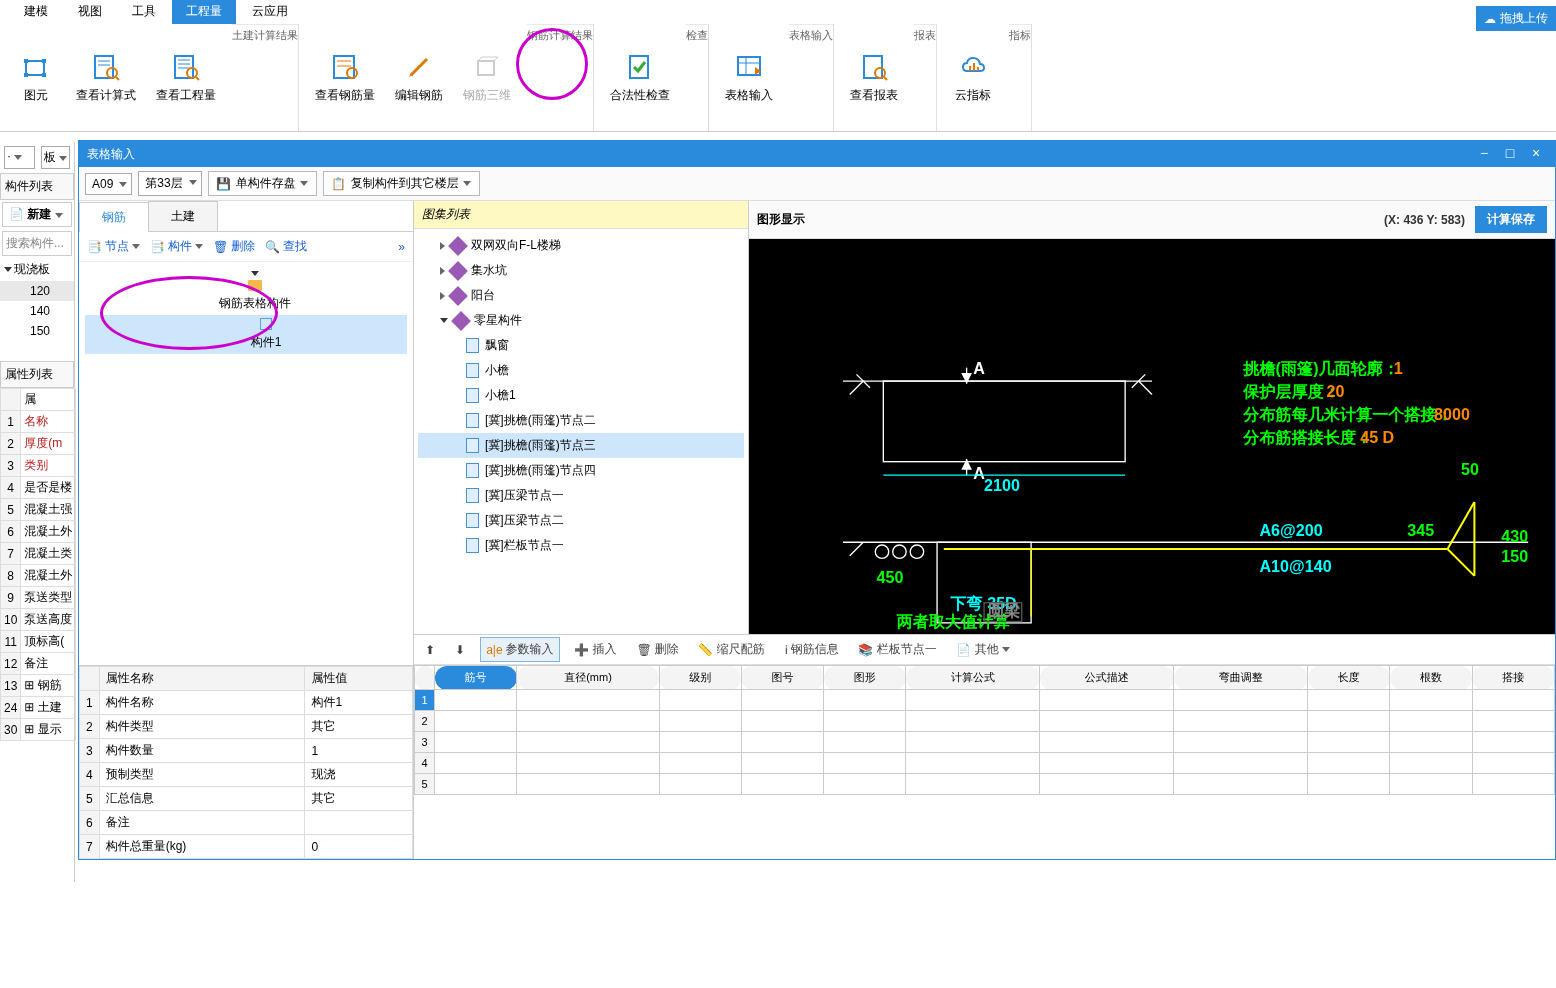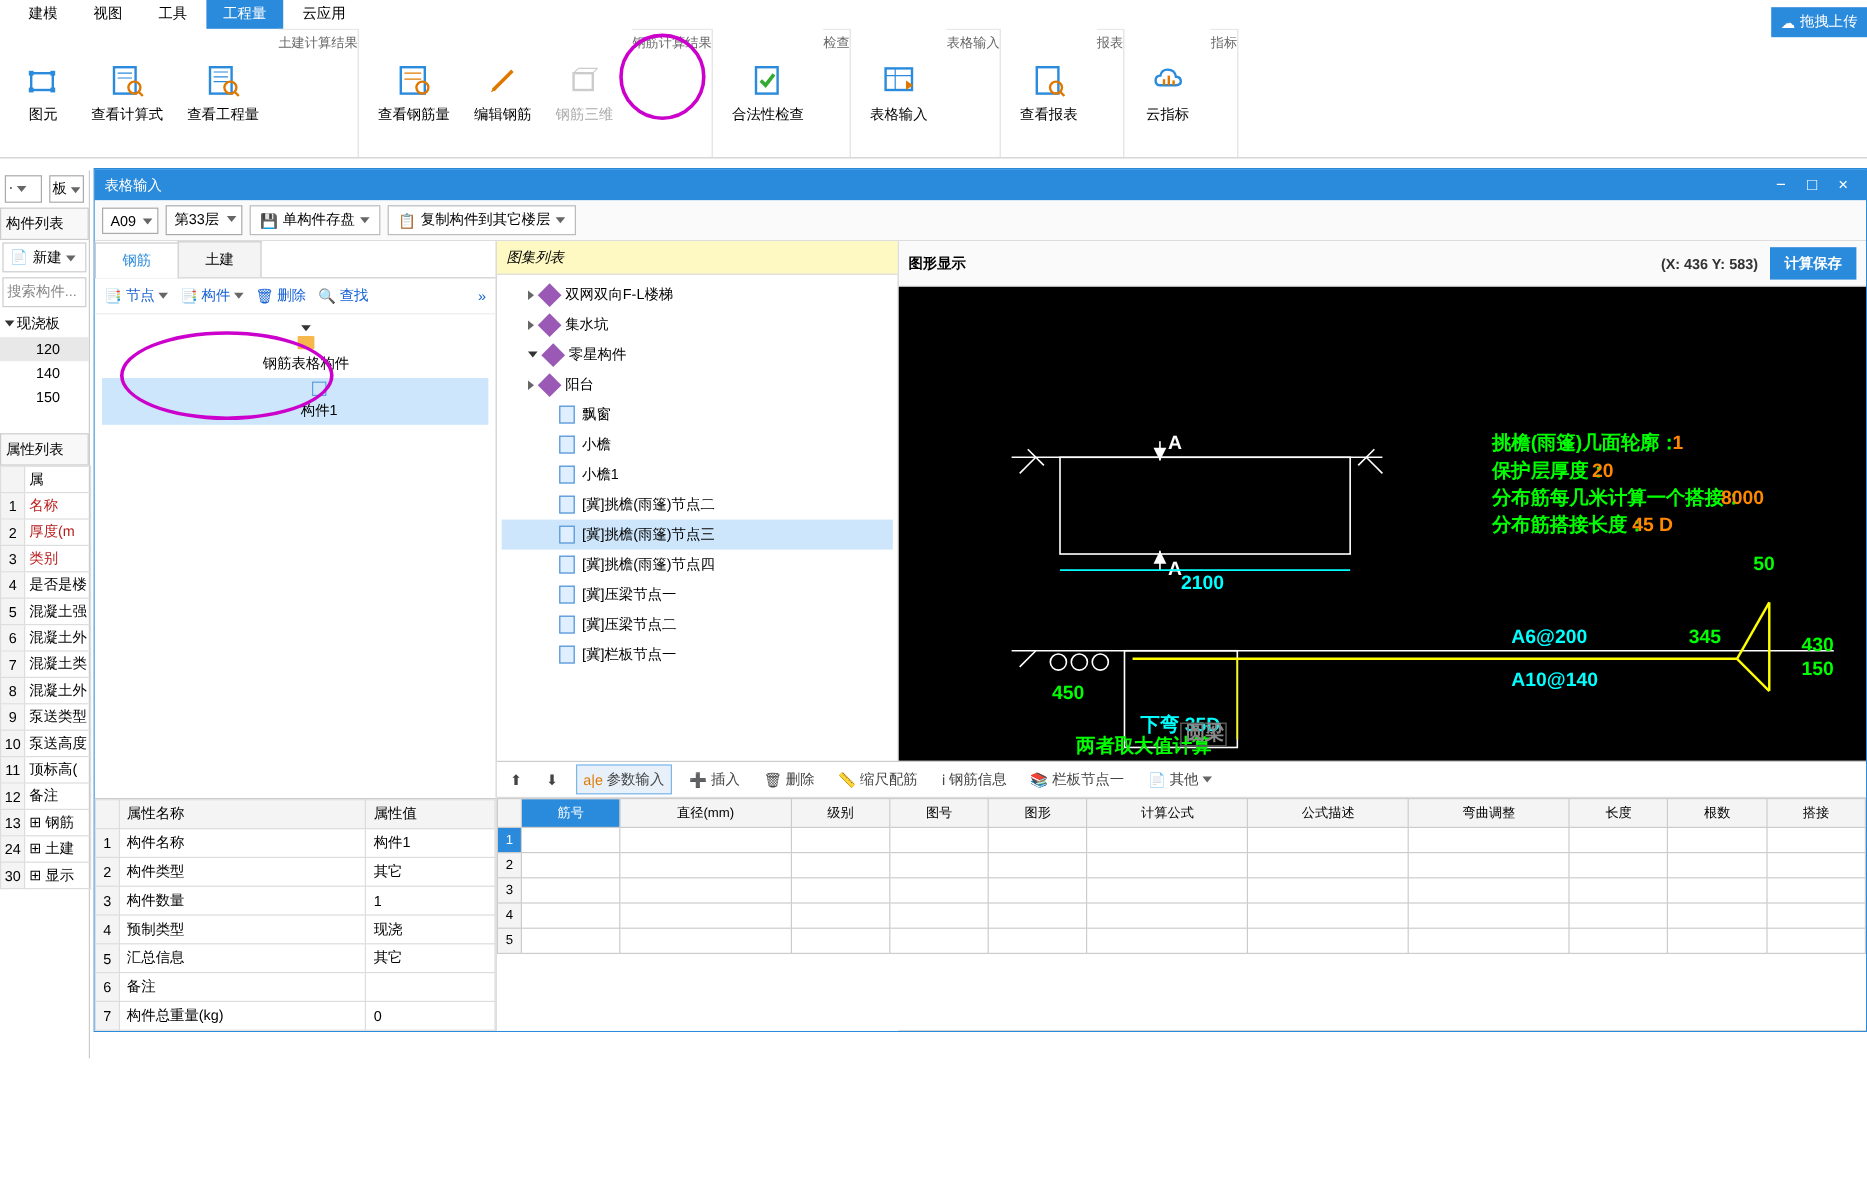--- a/index.html
+++ b/index.html
@@ -19,21 +19,21 @@
 .ribbon-group-label { text-align: center; font-size: 11px; color: #666; padding: 3px 0; border-top: 1px solid #e8e8e8; }
 
 
 .highlight-circle { position: absolute; border: 3px solid #cc00cc; border-radius: 50%; pointer-events: none; z-index: 50; }
 
 
 .left-narrow { position: absolute; left: 0; top: 142px; width: 75px; height: 740px; border-right: 1px solid #ccc; display: flex; flex-direction: column; }
 .left-select { border: 1px solid #aaa; margin: 2px; padding: 2px; }
 .left-select-row { display: flex; gap: 2px; padding: 2px; }
 .left-panel-title { background: #f8f8f8; border: 1px solid #ccc; padding: 4px; font-weight: normal; }
-.left-new-btn { border: 1px solid #ccc; padding: 3px 6px; margin: 2px; cursor: pointer; }
+.left-new-btn { border: 1px solid #ccc; padding: 3px 6px; margin: 2px; cursor: pointer; font-weight: bold; }
 .left-search { border: 1px solid #ccc; padding: 3px; margin: 2px; color: #888; }
 .left-tree-row { padding: 3px 4px; cursor: pointer; display: flex; align-items: center; gap: 2px; }
 .left-tree-row.sel { background: #e8e8e8; }
 .left-prop-title { background: #f8f8f8; border: 1px solid #ccc; padding: 4px; margin-top: 20px; }
 .left-prop-table { width: 100%; border-collapse: collapse; font-size: 11px; }
 .left-prop-table td { border: 1px solid #ddd; padding: 2px 3px; white-space: nowrap; overflow: hidden; }
 .left-prop-table .rownum { background: #f4f4f4; text-align: center; width: 16px; }
 .left-prop-table .blue { color: #b91c1c; }
 
 
@@ -92,21 +92,21 @@
 .drawing svg { width: 100%; height: 100%; }
 
 
 .mod-bottom { height: 225px; border-top: 1px solid #ccc; position: absolute; bottom: 0; left: 335px; right: 0; background: #fff; display: flex; flex-direction: column; }
 .mod-bottom-bar { height: 30px; display: flex; align-items: center; gap: 10px; padding: 0 6px; border-bottom: 1px solid #ddd; }
 .mod-bottom-bar .bbtn { color: #444; cursor: pointer; display: flex; align-items: center; gap: 3px; padding: 3px 5px; }
 .mod-bottom-bar .bbtn.active { background: #e8f1fa; border: 1px solid #7ab7e8; }
 .mod-bottom-table { flex: 1; overflow: auto; }
 .mod-bottom-table table { border-collapse: collapse; width: 100%; }
 .mod-bottom-table th, .mod-bottom-table td { border: 1px solid #ccc; padding: 4px 6px; text-align: center; font-size: 11px; }
-.mod-bottom-table th { background: #f4f4f4; font-weight: normal; }
+.mod-bottom-table th { background: #f4f4f4; font-weight: normal; border-radius: 12px; }
 .mod-bottom-table th.sel { background: #2a8adb; color: #fff; }
 .mod-bottom-table .rownum { background: #f4f4f4; width: 20px; }
 .mod-bottom-table .rownum.sel { background: #2a8adb; color: #fff; }
 
 
 .top-right-btn { position: absolute; right: 0; top: 6px; background: #2a8adb; color: #fff; padding: 4px 8px; display: flex; align-items: center; gap: 4px; }
 
 .tri { width: 0; height: 0; border-left: 4px solid transparent; border-right: 4px solid transparent; border-top: 5px solid #666; display: inline-block; }
 .tri-r { width: 0; height: 0; border-top: 4px solid transparent; border-bottom: 4px solid transparent; border-left: 5px solid #666; display: inline-block; }
 .tri-d { width: 0; height: 0; border-left: 4px solid transparent; border-right: 4px solid transparent; border-top: 5px solid #333; display: inline-block; }
@@ -461,28 +461,28 @@
             <span class="tri-r"></span> 
             <span class="purple-icon"></span> 
             <span>双网双向F-L楼梯</span>
           </div>
           <div class="mid-row mid-ind1">
             <span class="tri-r"></span> 
             <span class="purple-icon"></span> 
             <span>集水坑</span>
           </div>
           <div class="mid-row mid-ind1">
+            <span class="tri-r"></span> 
+            <span class="purple-icon"></span> 
+            <span>阳台</span>
+          </div>
+          <div class="mid-row mid-ind1">
             <span class="tri-d"></span> 
             <span class="purple-icon"></span> 
             <span>零星构件</span>
-          </div>
-          <div class="mid-row mid-ind1">
-            <span class="tri-r"></span> 
-            <span class="purple-icon"></span> 
-            <span>阳台</span>
           </div>
           <div class="mid-row mid-ind2">
             <span class="blue-doc"></span> 
             <span>飘窗</span>
           </div>
           <div class="mid-row mid-ind2">
             <span class="blue-doc"></span> 
             <span>小檐</span>
           </div>
           <div class="mid-row mid-ind2">

